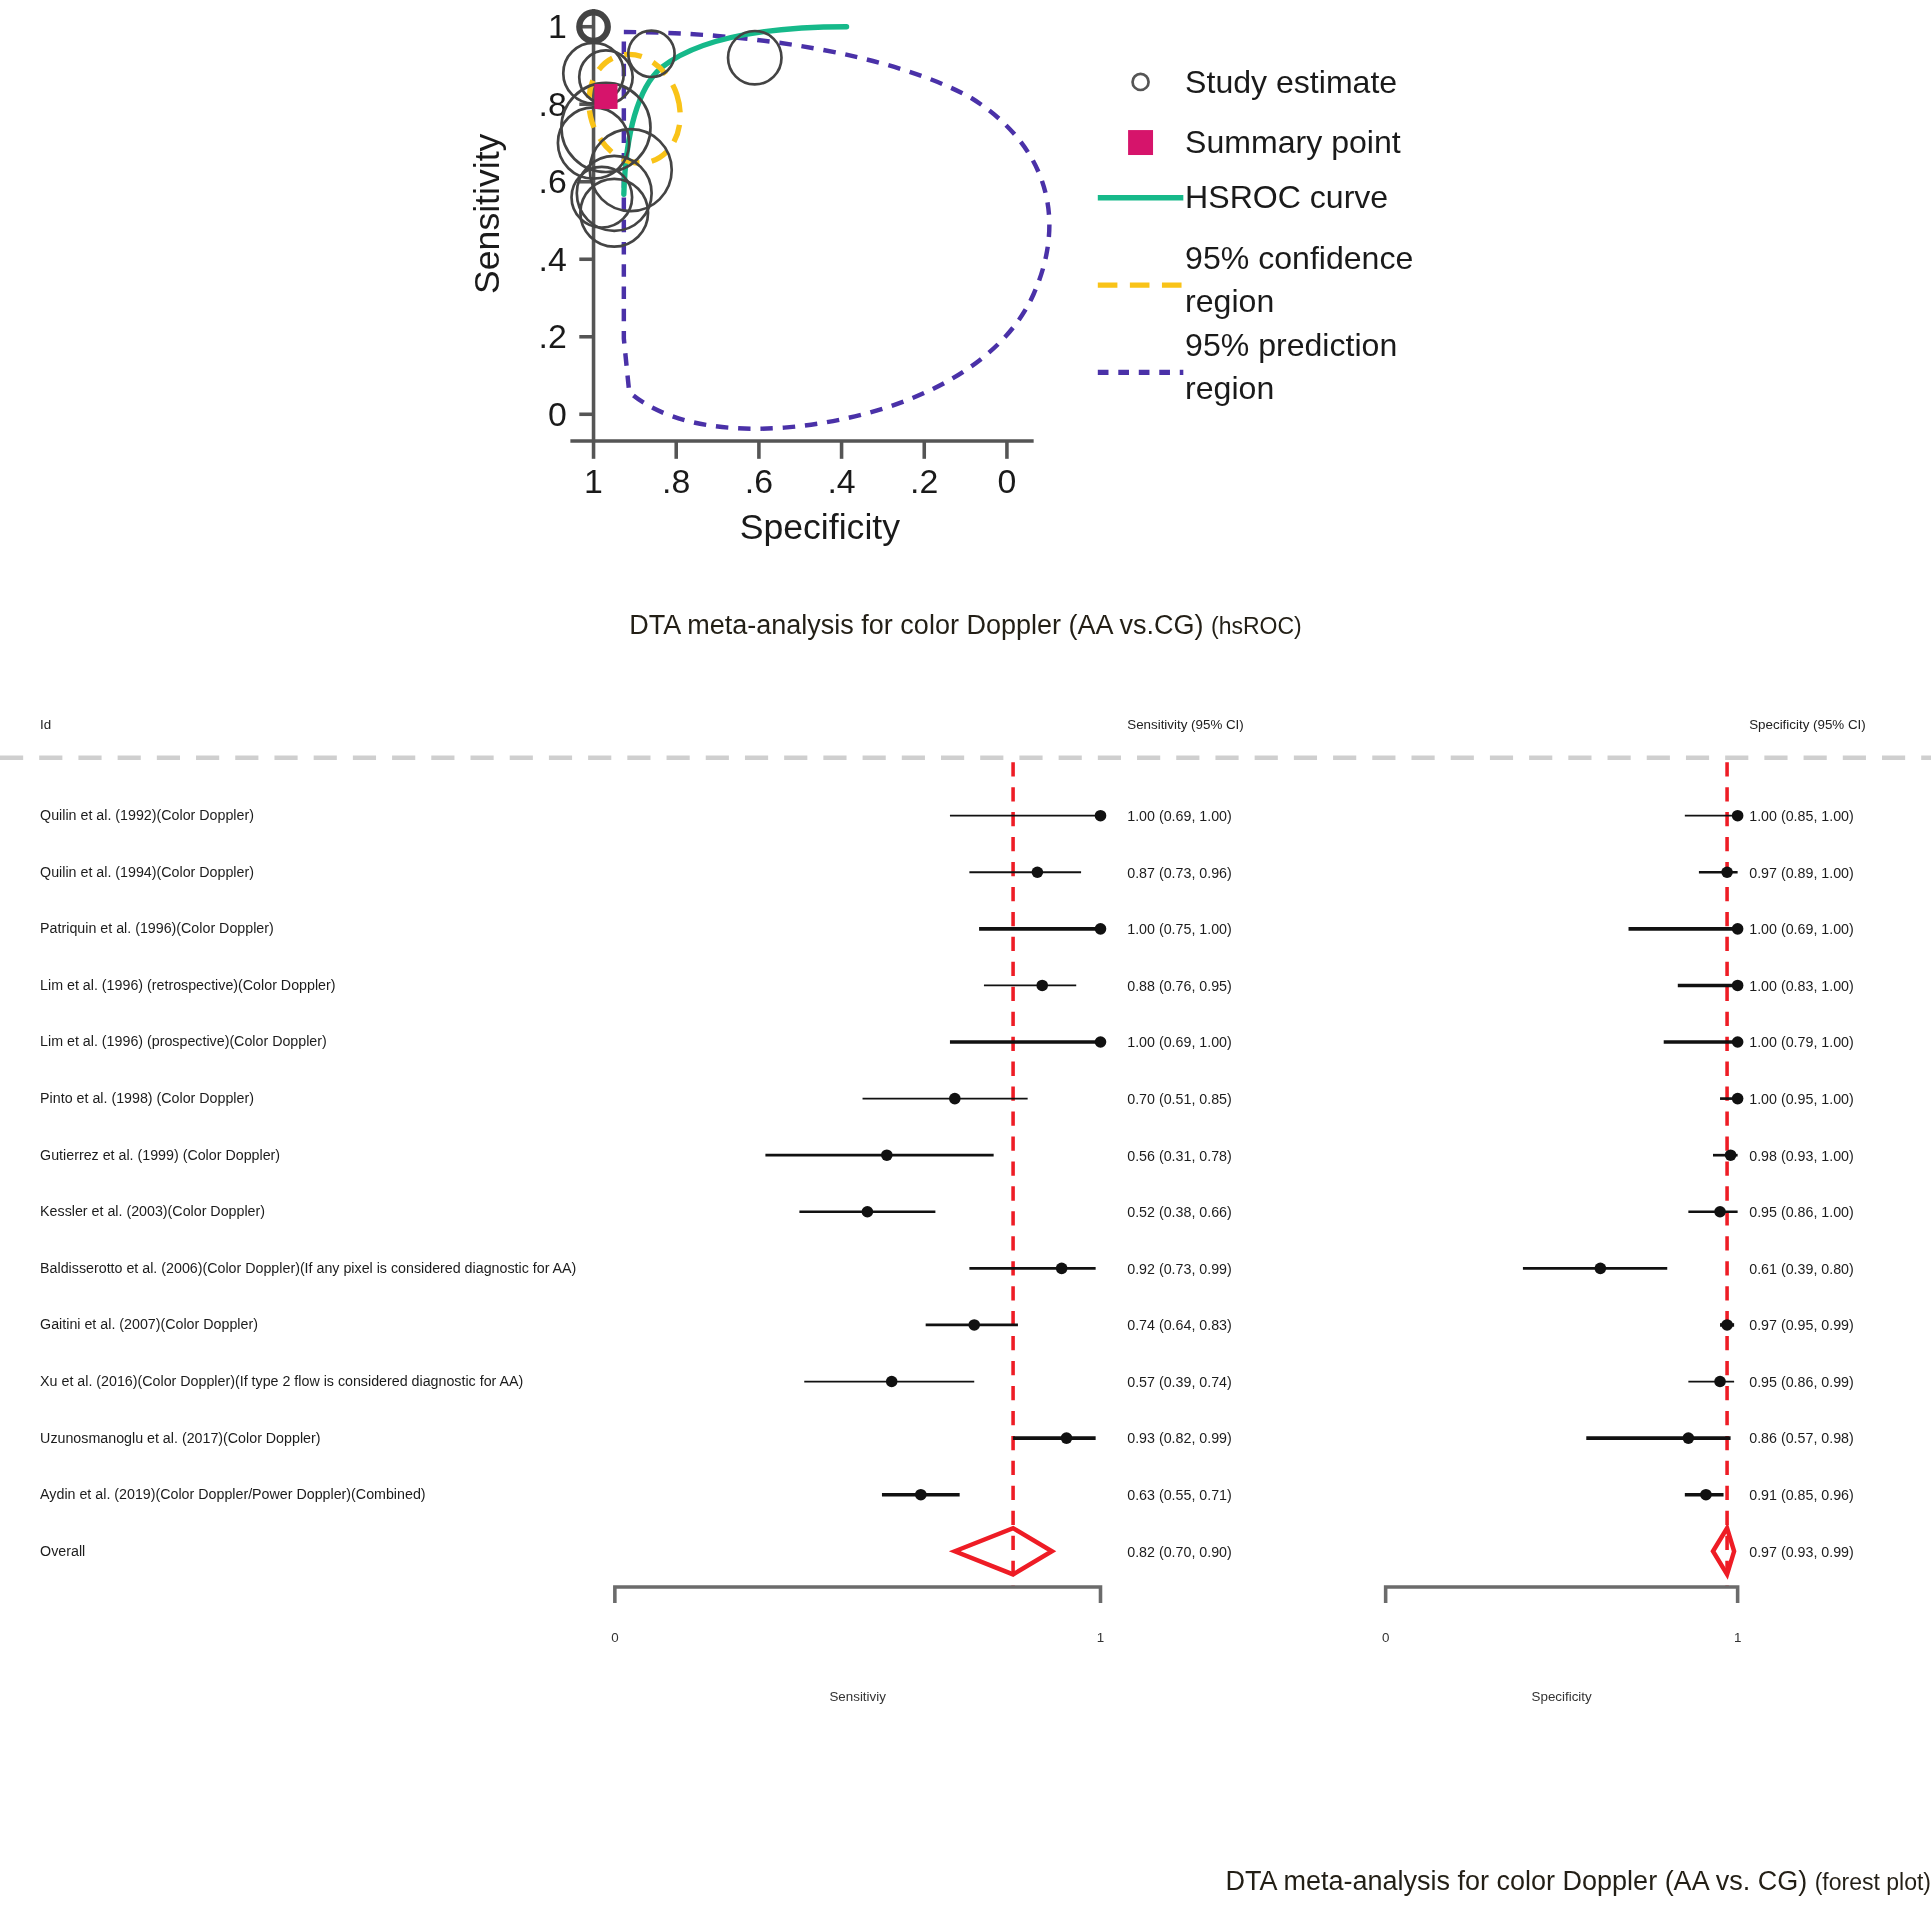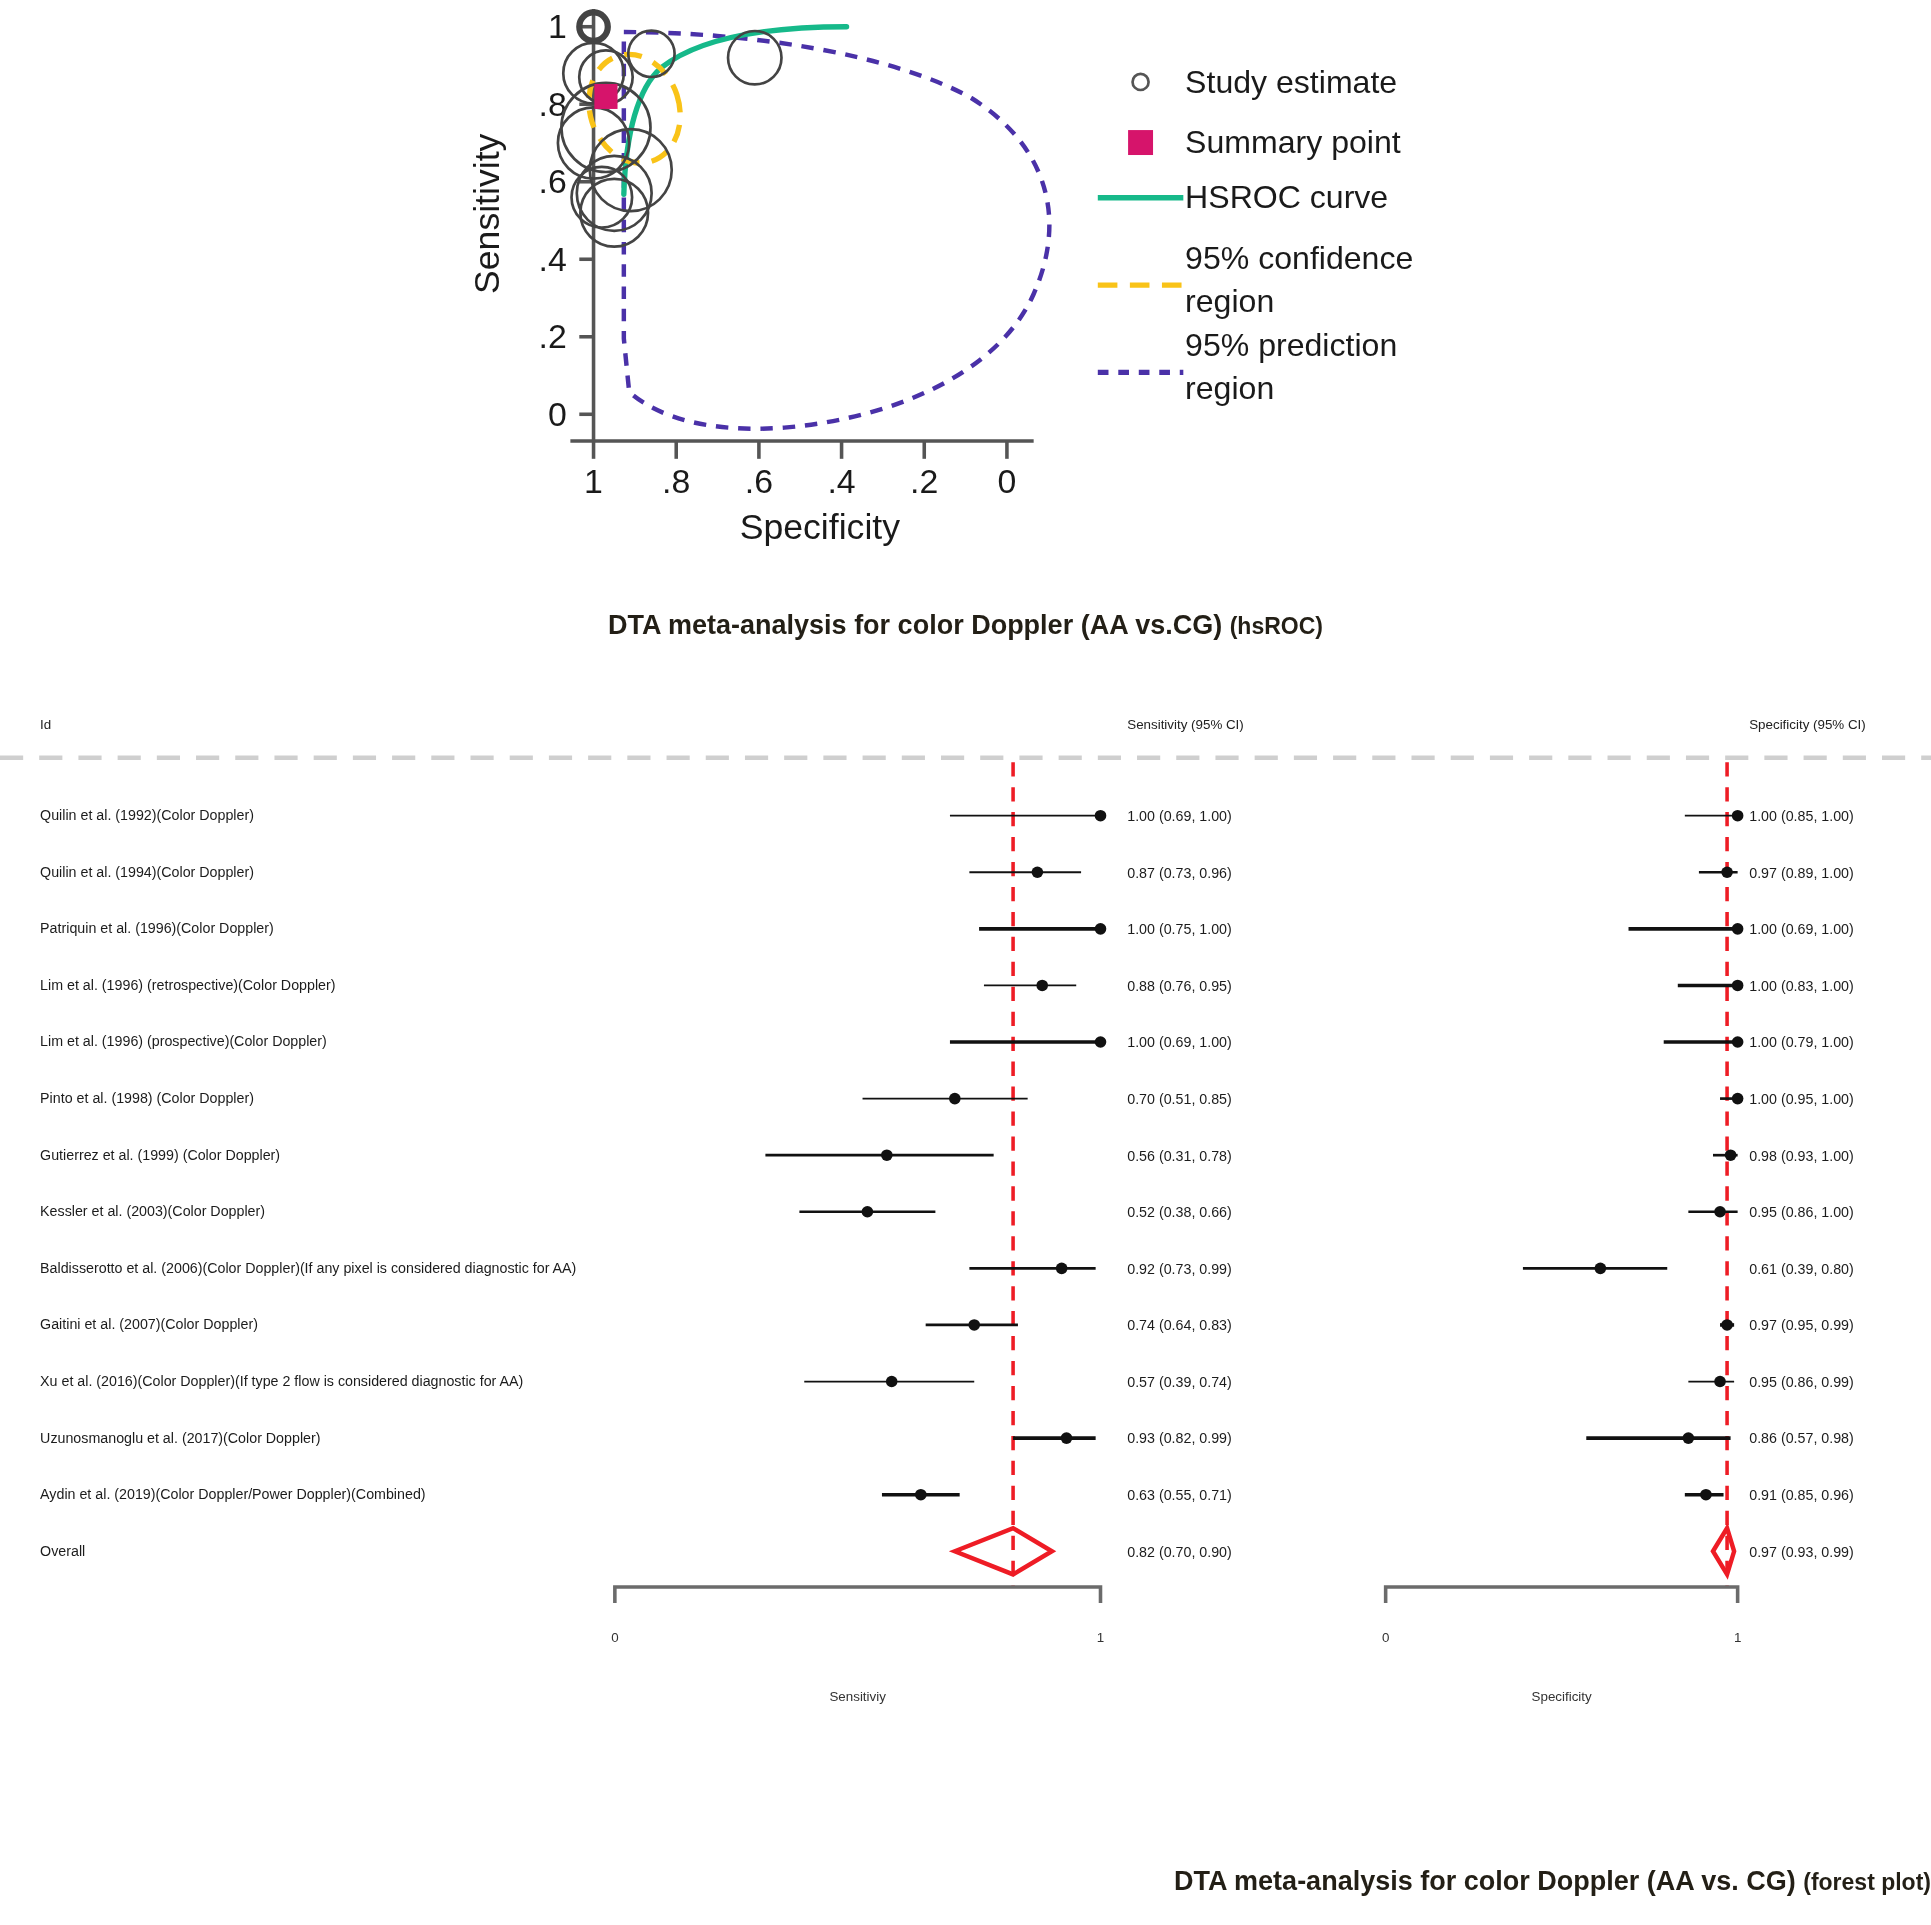--- a/index.html
+++ b/index.html
@@ -4,22 +4,22 @@
 <style>
   html,body{margin:0;padding:0;background:#ffffff;}
   body{width:1931px;height:1926px;position:relative;font-family:"Liberation Sans",sans-serif;color:#1a1a1a;}
 
   
   #hsroc-panel{position:absolute;left:0;top:0;width:1931px;height:588px;}
   #hsroc-svg{position:absolute;left:0;top:0;}
 
   
   .caption{position:absolute;width:1931px;text-align:center;font-size:27px;color:#231f16;}
-  .caption .bold{font-weight:bold;}
-  .caption .sub{font-weight:bold;font-size:23px;}
+  .caption .bold{font-weight:normal;}
+  .caption .sub{font-weight:normal;font-size:23px;}
   #caption-hsroc{top:610px;}
   #caption-forest{top:1866px;text-align:right;}
 
   
   #forest-panel{position:absolute;left:0;top:713px;width:1931px;height:1141px;}
   #forest-svg{position:absolute;left:0;top:0;}
 
   .fp-head{font-size:15px;fill:#222;font-family:"Liberation Sans",sans-serif;}
   .fp-label{font-size:16px;fill:#1c1c1c;font-family:"Liberation Sans",sans-serif;}
   .fp-val{font-size:16px;fill:#1c1c1c;font-family:"Liberation Sans",sans-serif;}

